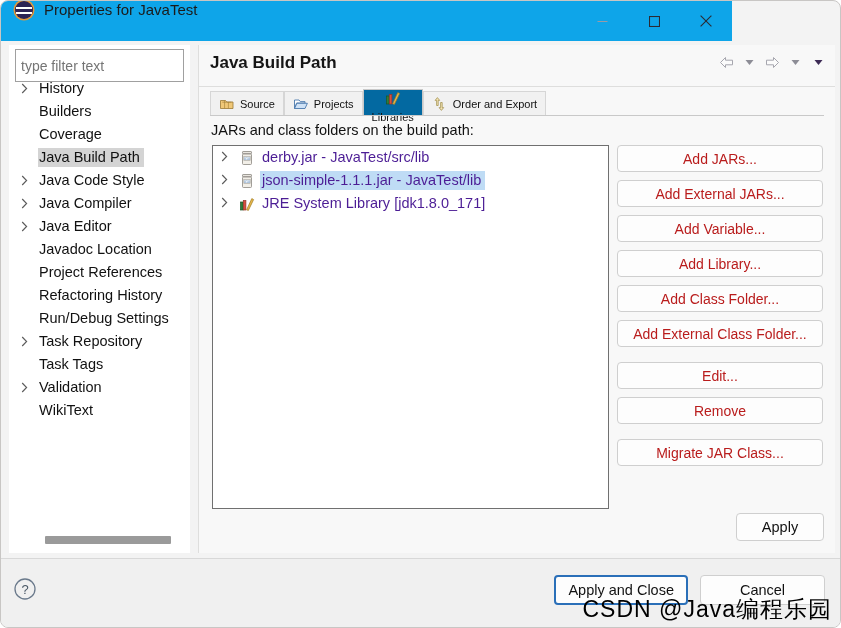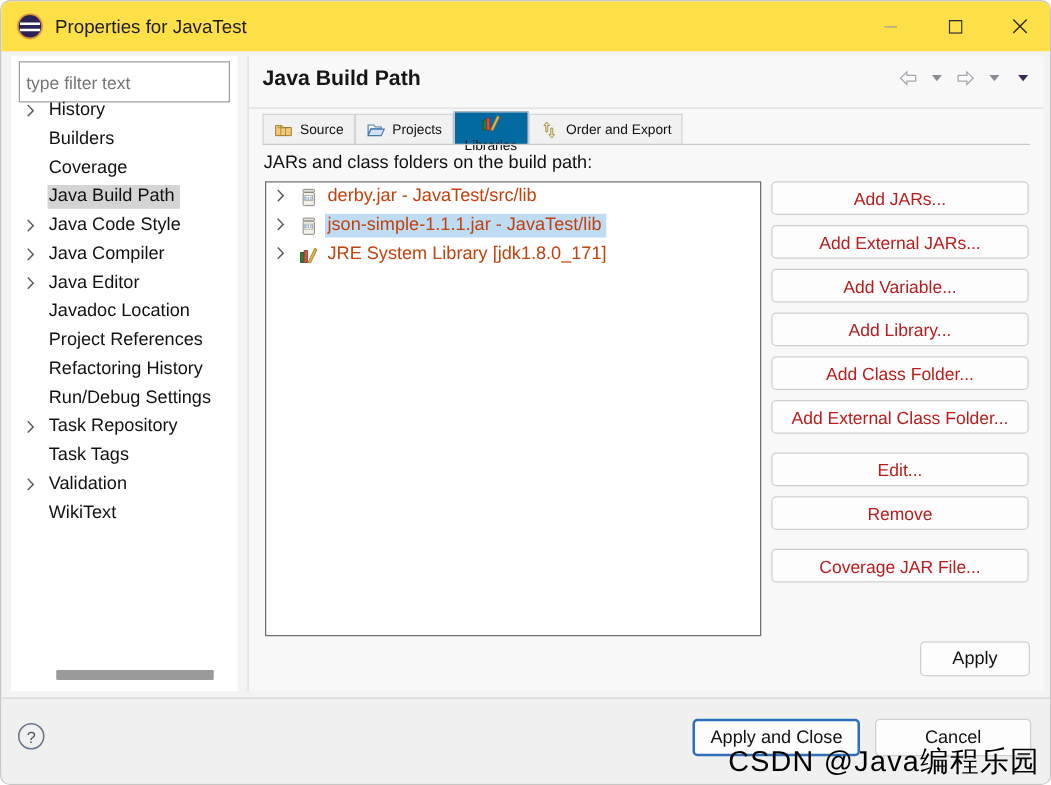--- a/index.html
+++ b/index.html
@@ -19,24 +19,23 @@
     background: #f3f3f3;
     border: 1px solid #c8c6c4;
     border-radius: 8px;
     overflow: hidden;
   }
 
   
   .titlebar {
     position: absolute;
     left: 0; top: 0;
-    width: 841px; height: 40px;
-    background: #fde047;
-    display: flex;
-    align-items: center;
+    width: 731px; height: 40px;
+    background: #0ea5e9;
+    display: flex;
   }
   .eclipse-icon {
     width: 18px; height: 18px;
     margin-left: 14px;
     border-radius: 50%;
     background: #2c2255;
     position: relative;
     box-shadow: 0 0 0 1.5px #e09a3e;
     overflow: hidden;
     flex: none;
@@ -227,21 +226,21 @@
     background: #ffffff;
     border: 1px solid #707070;
     overflow: hidden;
   }
   .jar-row {
     height: 23px;
     display: flex;
     align-items: center;
     padding-left: 8px;
     font-size: 14.5px;
-    color: #c2410c;
+    color: #4c1d95;
     white-space: nowrap;
   }
   .jar-arrow {
     width: 18px;
     flex: none;
     color: #5c5c5c;
     font-size: 11px;
     line-height: 1;
   }
   .jar-ico { width: 16px; height: 16px; flex: none; margin-right: 5px; display: block; }
@@ -572,21 +571,21 @@
 
     <div class="sidebtns" id="sidebtns">
         <div class="btn">Add JARs...</div>
         <div class="btn">Add External JARs...</div>
         <div class="btn">Add Variable...</div>
         <div class="btn">Add Library...</div>
         <div class="btn">Add Class Folder...</div>
         <div class="btn">Add External Class Folder...</div>
         <div class="btn gap-top">Edit...</div>
         <div class="btn">Remove</div>
-        <div class="btn gap-top">Coverage JAR File...</div>
+        <div class="btn gap-top">Migrate JAR Class...</div>
       </div>
 
     <div class="apply-row">
       <div class="btn-apply">Apply</div>
     </div>
   </div>
 
   <div class="footer">
     <div class="help-icon">
       <svg width="24" height="24" viewBox="0 0 24 24">

